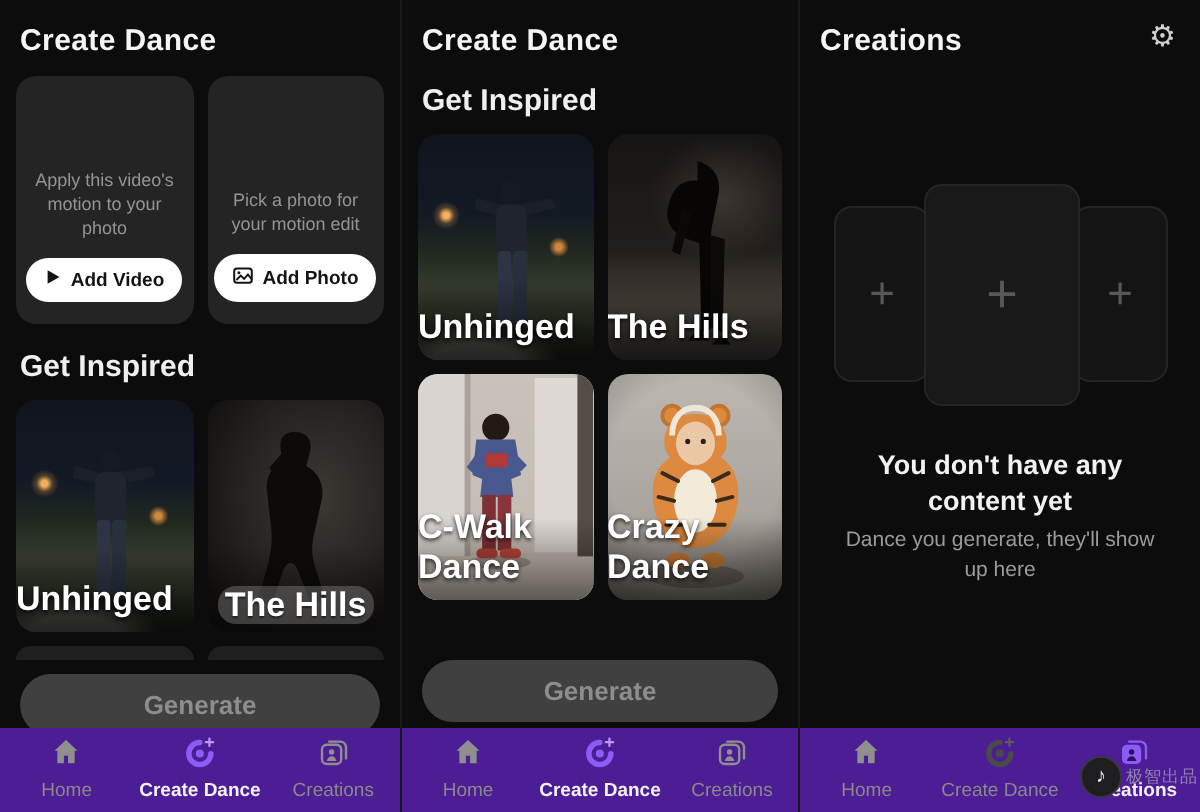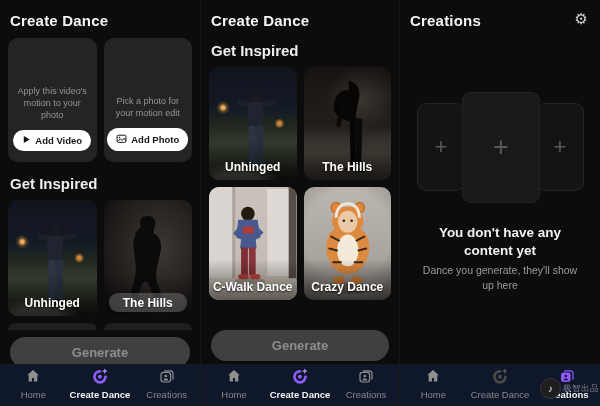--- a/index.html
+++ b/index.html
@@ -17,22 +17,22 @@
   .card-text{color:#949494;font-size:9px;line-height:1.35;text-align:center;padding:0 7px;margin-bottom:9px;}
   .pill-btn{display:flex;align-items:center;gap:4px;background:#fff;color:#141414;border:none;
     border-radius:13px;padding:5px 9px;font-size:9.5px;font-weight:700;font-family:inherit;cursor:pointer;}
   
   .thumb-grid{display:flex;flex-wrap:wrap;gap:7px;margin:0 8px;}
   .thumb{position:relative;flex:1 1 calc(50% - 4px);border-radius:10px;overflow:hidden;cursor:pointer;}
   .thumb.h116{height:116px;} .thumb.h113{height:113px;}
   .thumb::after{content:"";position:absolute;left:0;right:0;bottom:0;height:36%;
     background:linear-gradient(transparent,rgba(0,0,0,.55));}
   .fig{position:absolute;inset:0;width:100%;height:100%;}
-  .thumb-label{position:absolute;left:0;right:0;bottom:6px;text-align:center;color:#fff;
-    font-size:12px;font-weight:700;z-index:3;text-shadow:0 1px 2px rgba(0,0,0,.8);}
+  .thumb-label{position:absolute;left:0;right:0;bottom:6px;text-align:left;color:#fff;
+    font-size:17px;font-weight:700;z-index:3;text-shadow:0 1px 2px rgba(0,0,0,.8);}
   .label-bar{position:absolute;left:5px;right:5px;bottom:4px;height:19px;z-index:3;
     background:rgba(150,148,144,.38);border-radius:9px;display:flex;align-items:center;justify-content:center;}
   .label-bar .thumb-label{position:static;text-shadow:0 1px 1px rgba(0,0,0,.5);}
   .t-unhinged{background:
     radial-gradient(circle at 16% 36%, rgba(255,186,92,.95) 0 1.5px, rgba(255,170,70,.25) 4px, transparent 7px),
     radial-gradient(circle at 80% 50%, rgba(255,160,64,.8) 0 1.5px, transparent 5px),
     radial-gradient(circle at 58% 54%, rgba(255,140,50,.6) 0 1px, transparent 4px),
     radial-gradient(ellipse 70% 26% at 32% 103%, #55524a 0 38%, transparent 72%),
     linear-gradient(180deg,#10141d 0%,#141a25 36%,#20281f 52%,#353c2d 68%,#2b3125 82%,#161911 100%);}
   .t-hills-a{background:radial-gradient(ellipse at 62% 42%, #3c3834 0%, #262321 48%, #141211 85%);}
@@ -45,21 +45,21 @@
     linear-gradient(180deg,#bcb7b1 0%,#aba59f 60%,#938d86 100%);}
   
   .sliver-row{display:flex;gap:7px;margin:7px 8px 0;}
   .sliver{flex:1;height:7px;border-radius:8px 8px 0 0;background:#1f1f1f;}
   
   .generate{display:block;width:calc(100% - 20px);margin:7px 10px 0;height:31px;border:none;
     border-radius:17px;background:#404040;color:#8d8d8d;font-size:13px;font-weight:700;
     font-family:inherit;cursor:pointer;}
   .generate.mt{margin-top:30px;}
   
-  .navbar{position:absolute;left:0;right:0;bottom:0;height:38px;background:#0f172a;display:flex;
+  .navbar{position:absolute;left:0;right:0;bottom:0;height:38px;background:#4c1d95;display:flex;
     justify-content:space-around;align-items:flex-start;padding-top:4px;}
   .nav-item{display:flex;flex-direction:column;align-items:center;gap:1px;width:66px;cursor:pointer;}
   .nav-label{font-size:9.5px;color:#898989;white-space:nowrap;}
   .nav-item.active .nav-label{color:#f2f2f2;font-weight:700;}
   
   .gear{position:absolute;top:11px;right:12px;font-size:15px;color:#cfcfcf;cursor:pointer;line-height:1;}
   .card-b{position:absolute;border-radius:9px;background:#141414;box-shadow:inset 0 0 0 1px #242424;
     display:flex;align-items:center;justify-content:center;color:#585858;font-weight:400;}
   .cb-left{left:17px;top:103px;width:48px;height:88px;font-size:22px;}
   .cb-mid{left:62px;top:92px;width:78px;height:111px;font-size:27px;background:#191919;z-index:2;}

